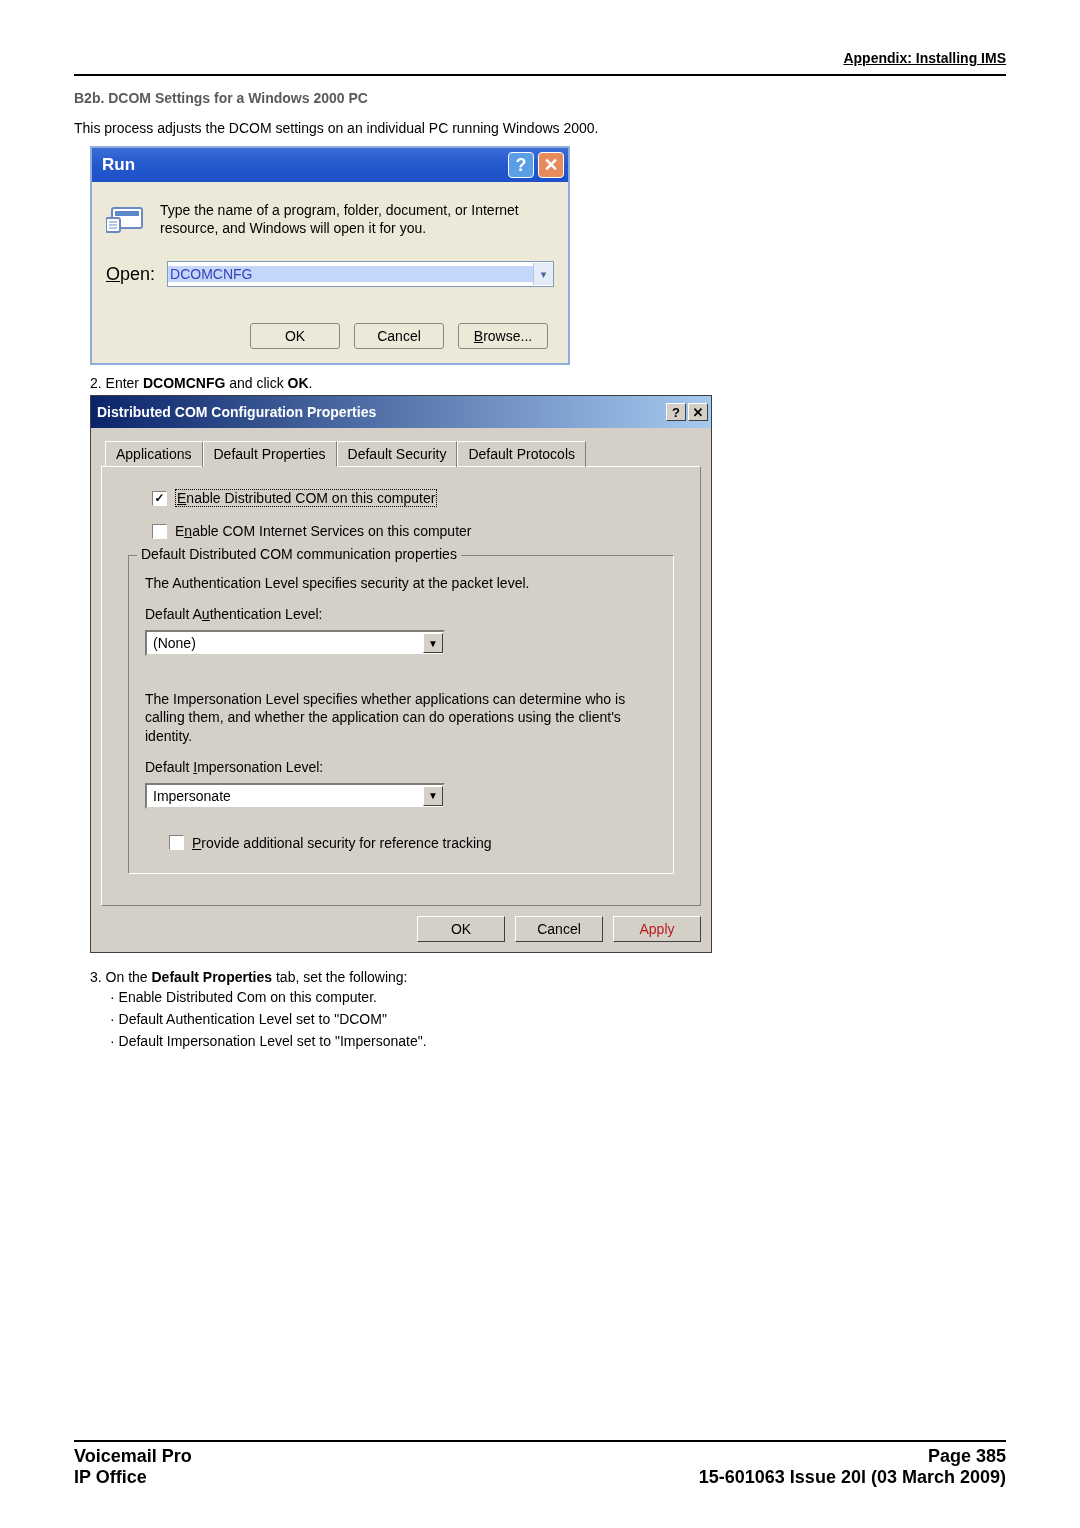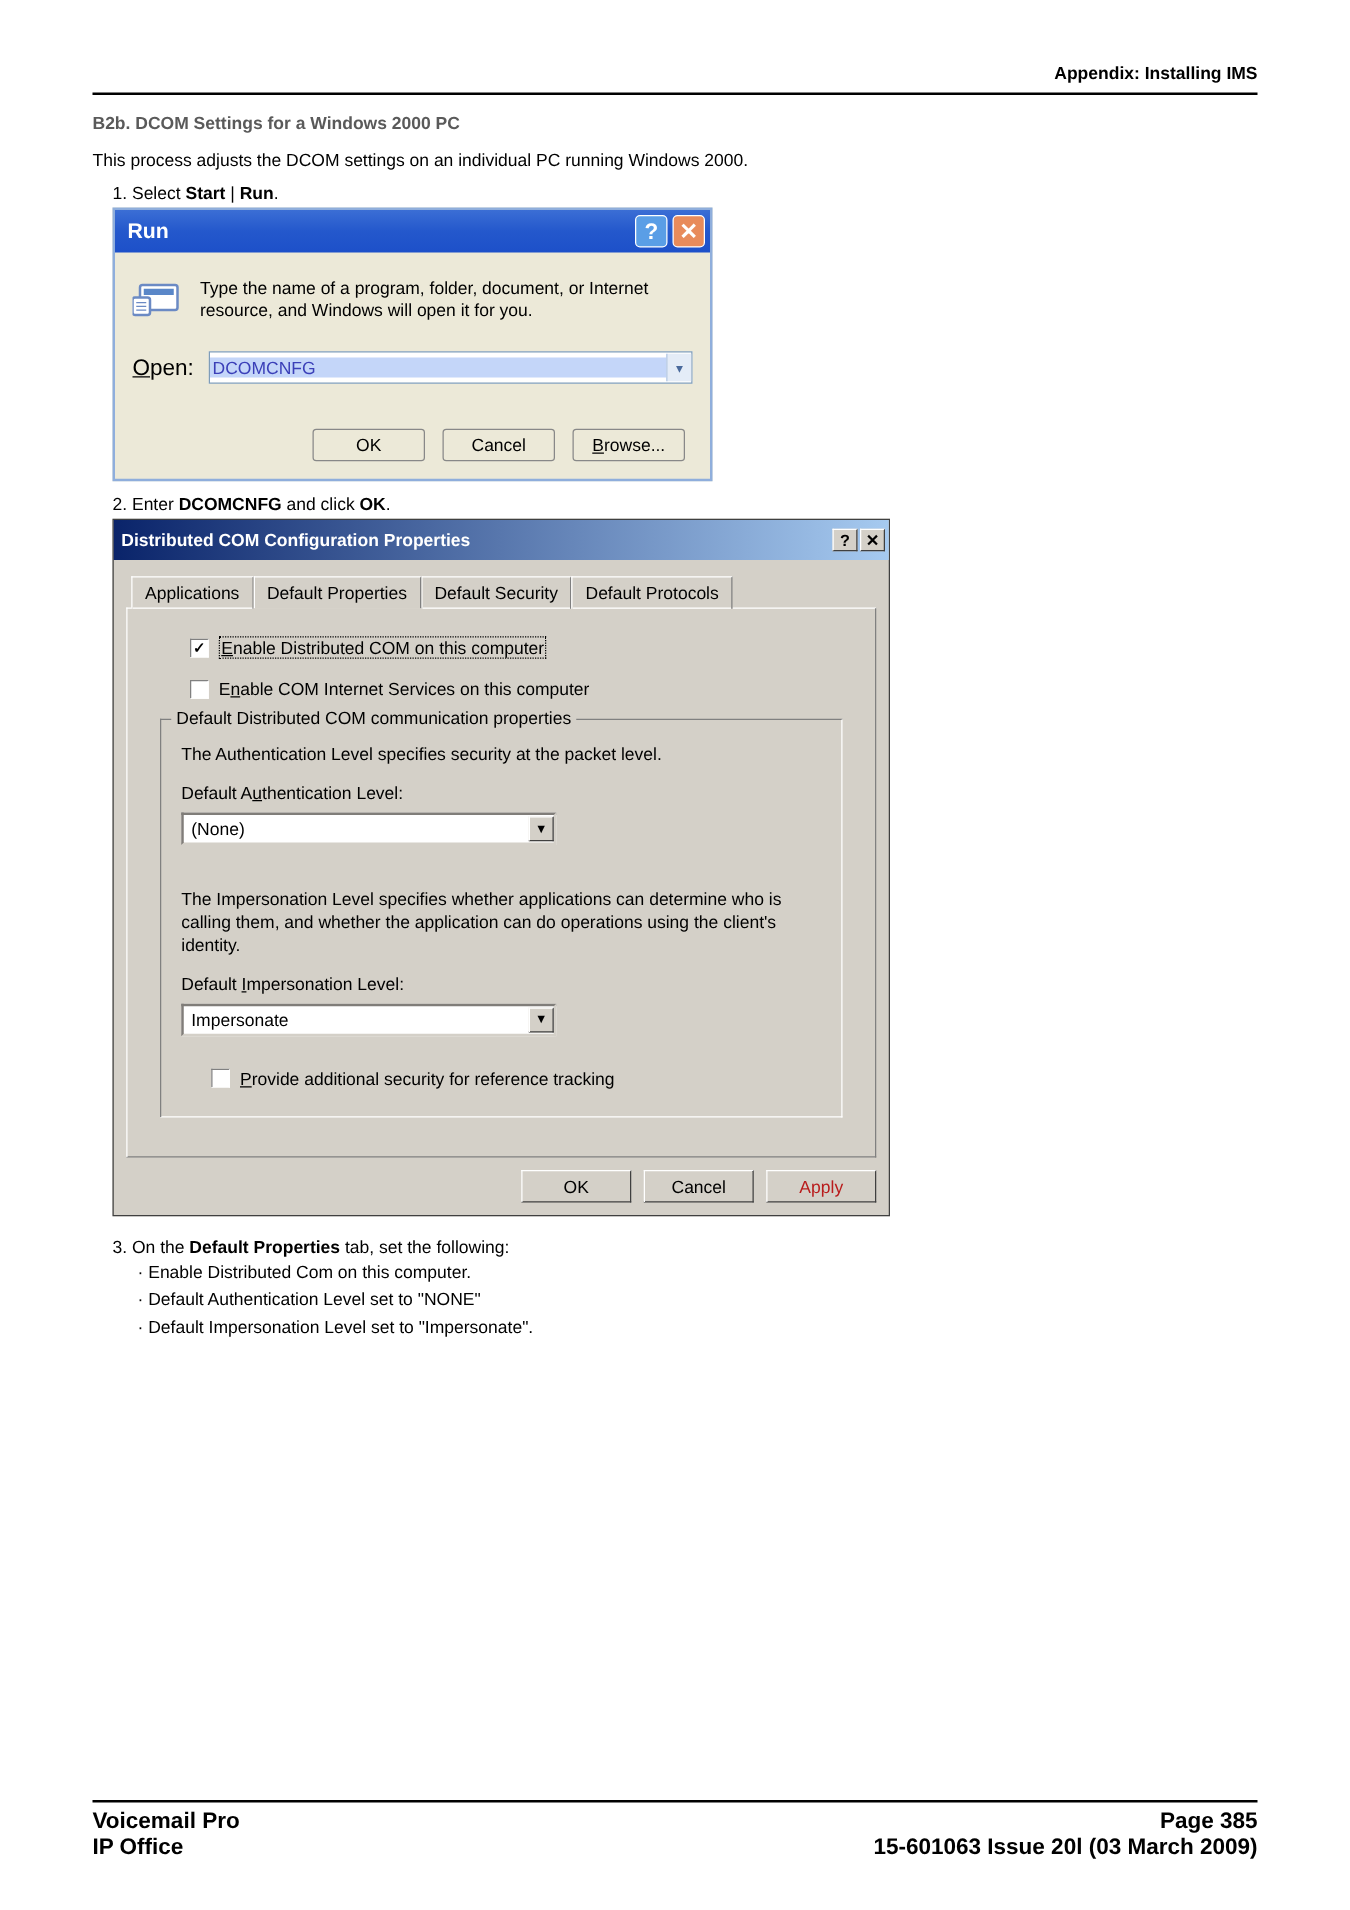--- a/index.html
+++ b/index.html
@@ -15,20 +15,21 @@
 .page {
   padding: 50px 74px 40px 74px;
   height: 1528px;
   position: relative;
 }
 .appendix {
   text-align: right;
   font-weight: bold;
   font-size: 14px;
   margin-bottom: 8px;
+  text-decoration: underline;
 }
 hr.top { border: none; border-top: 2px solid #000; margin-bottom: 14px; }
 .section-heading { font-weight: bold; color: #5a5a5a; font-size: 14px; margin-bottom: 14px; }
 .intro { font-size: 14px; margin-bottom: 10px; }
 .step { font-size: 14px; margin-bottom: 4px; margin-left: 16px; }
 .step .b { font-weight: bold; }
 .bullet { font-size: 14px; margin-left: 36px; margin-bottom: 6px; }
 .bullet::before { content: "· "; }
 
 
@@ -183,23 +184,20 @@
 </style>
 </head>
 <body>
 
 <div class="page">
   <div class="appendix">Appendix: Installing IMS</div>
   <hr class="top">
   <div class="section-heading">B2b. DCOM Settings for a Windows 2000 PC</div>
   <div class="intro">This process adjusts the DCOM settings on an individual PC running Windows 2000.</div>
 
-  <div class="step">
-    <span>1. Select </span><span class="b">Start</span><span> | </span><span class="b">Run</span><span>.</span>
-  </div>
 
   <div class="run-dialog">
     <div class="run-titlebar">
       <span class="title">Run</span>
       <div class="tbtn help">?</div>
       <div class="tbtn">✕</div>
     </div>
     <div class="run-body">
       <div class="run-row1">
         <div class="run-icon">
@@ -286,21 +284,21 @@
         <div class="winbtn2k">Cancel</div>
         <div class="winbtn2k disabled">Apply</div>
       </div>
     </div>
   </div>
 
   <div class="step">
     <span>3. On the </span><span class="b">Default Properties</span><span> tab, set the following:</span>
   </div>
   <div class="bullet"><span class="b">Enable Distributed Com on this computer.</span></div>
-  <div class="bullet"><span class="b">Default Authentication Level</span><span> set to "</span><span class="b">NONE</span><span>"</span></div>
+  <div class="bullet"><span class="b">Default Authentication Level</span><span> set to "</span><span class="b">DCOM</span><span>"</span></div>
   <div class="bullet"><span class="b">Default Impersonation Level</span><span> set to "</span><span class="b">Impersonate</span><span>".</span></div>
 
   <div class="footer">
     <hr>
     <div class="footer-row">
       <span class="b">Voicemail Pro</span>
       <span class="b">Page 385</span>
     </div>
     <div class="footer-row">
       <span class="b">IP Office</span>

